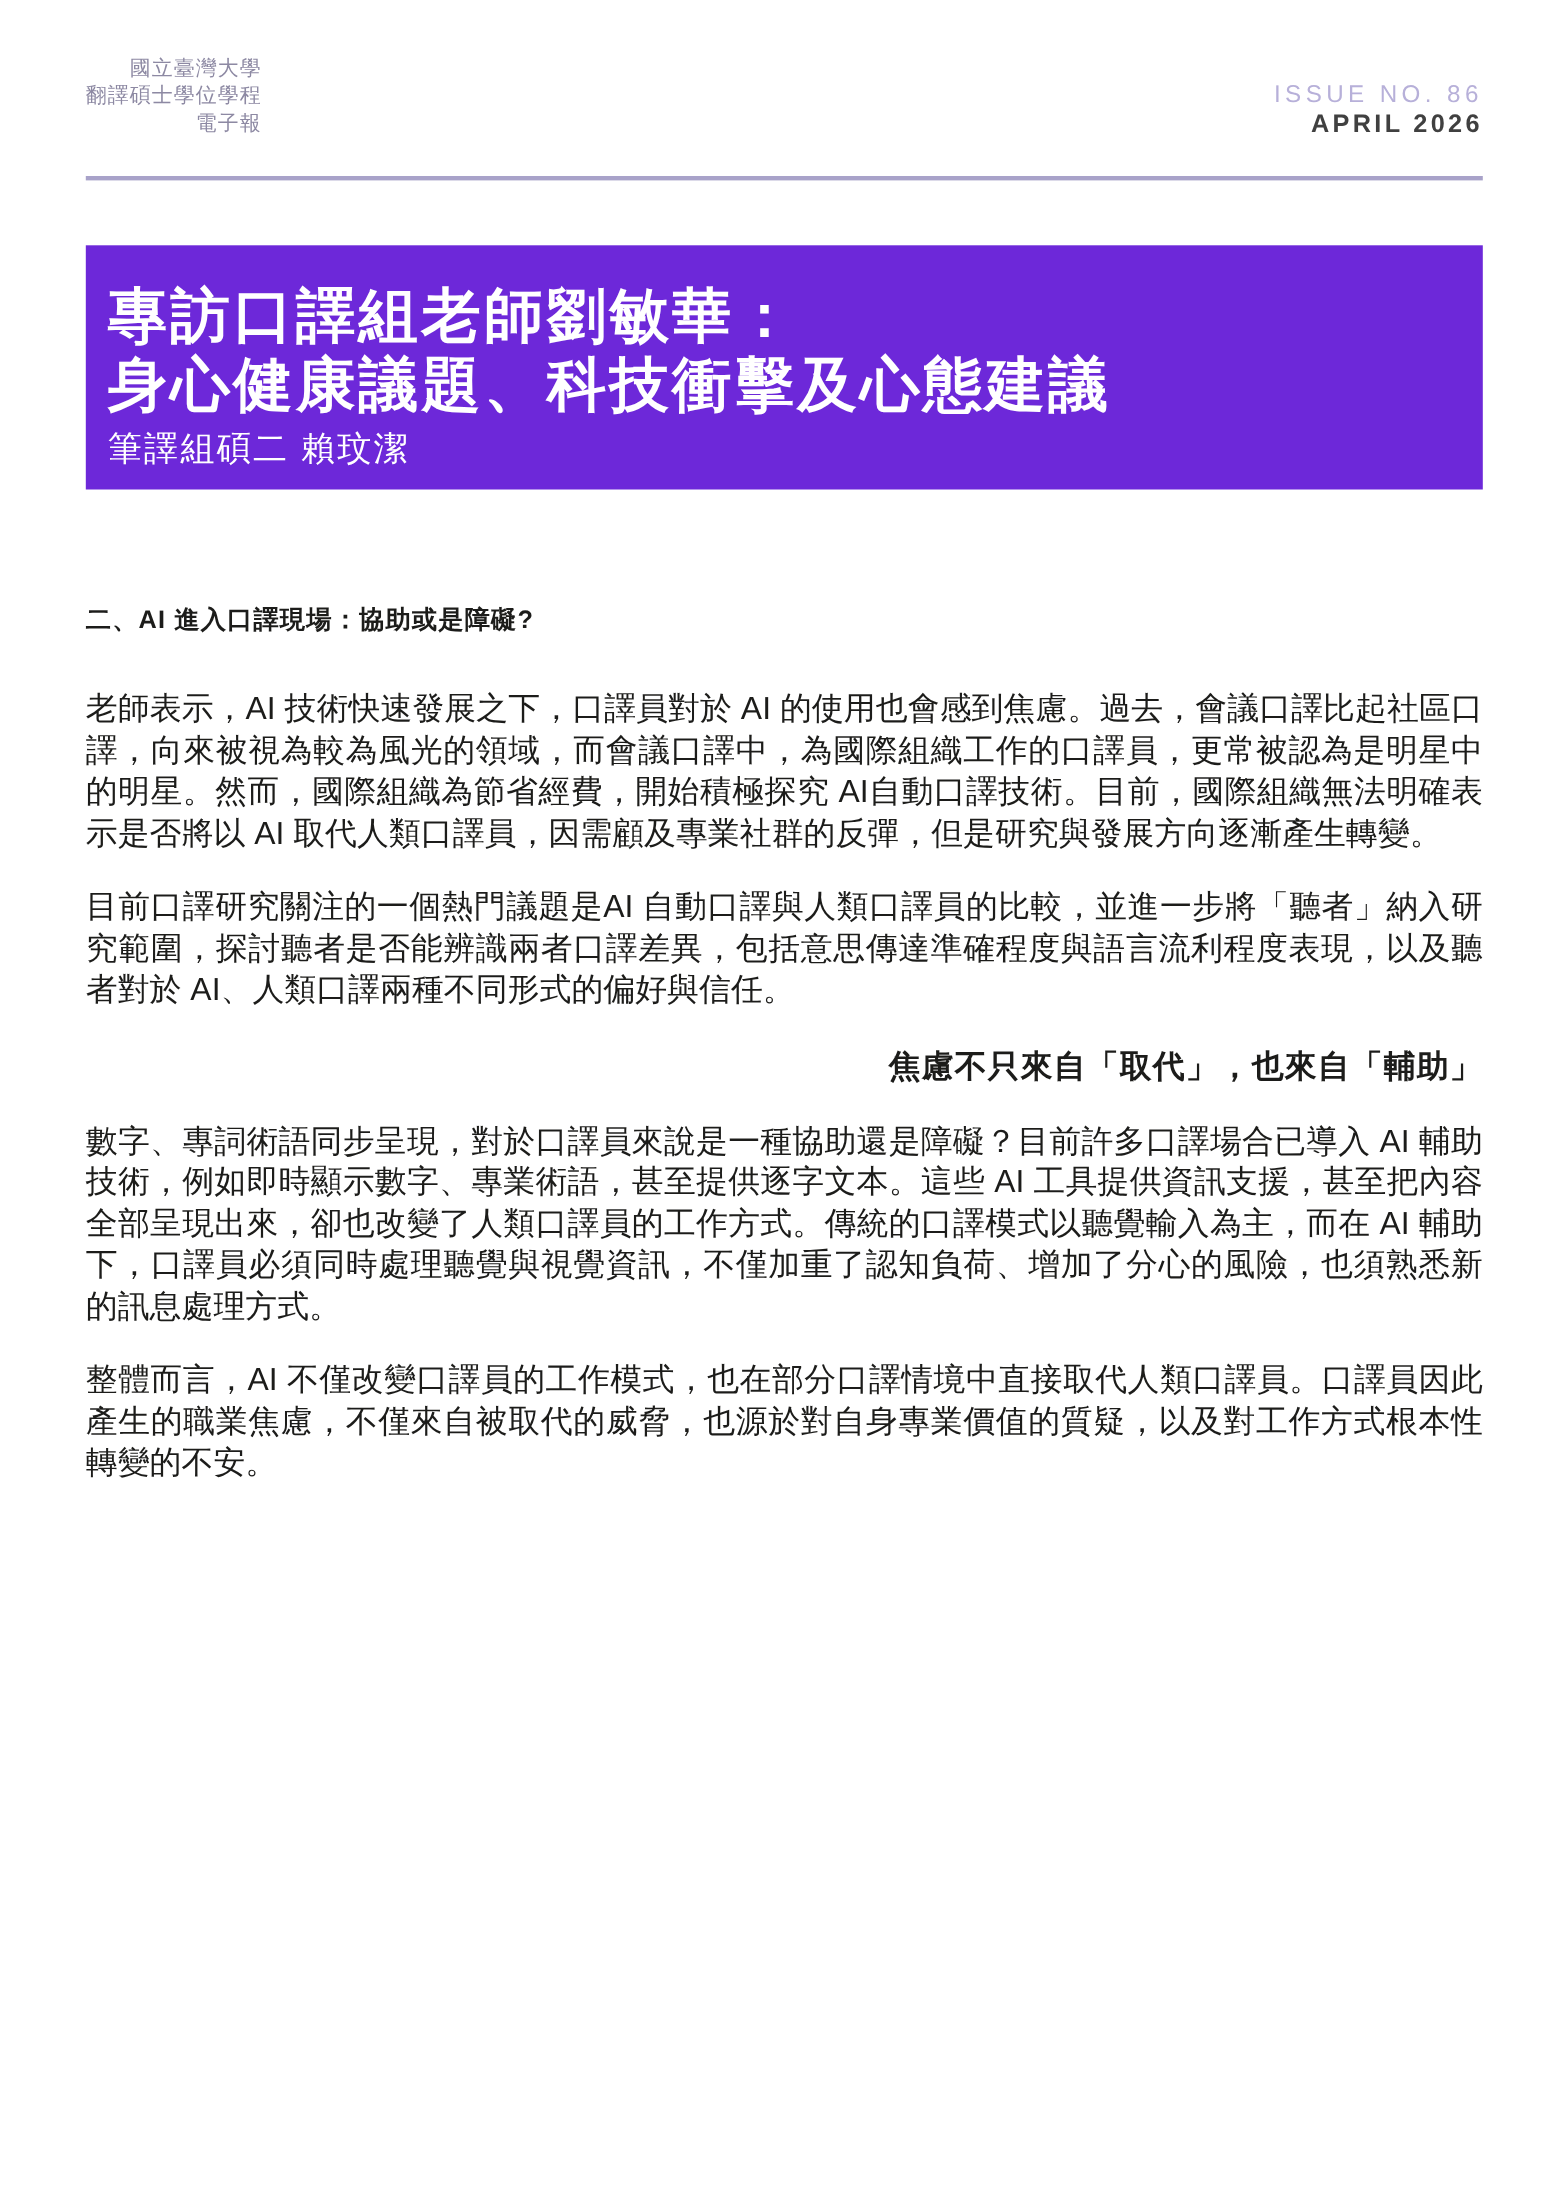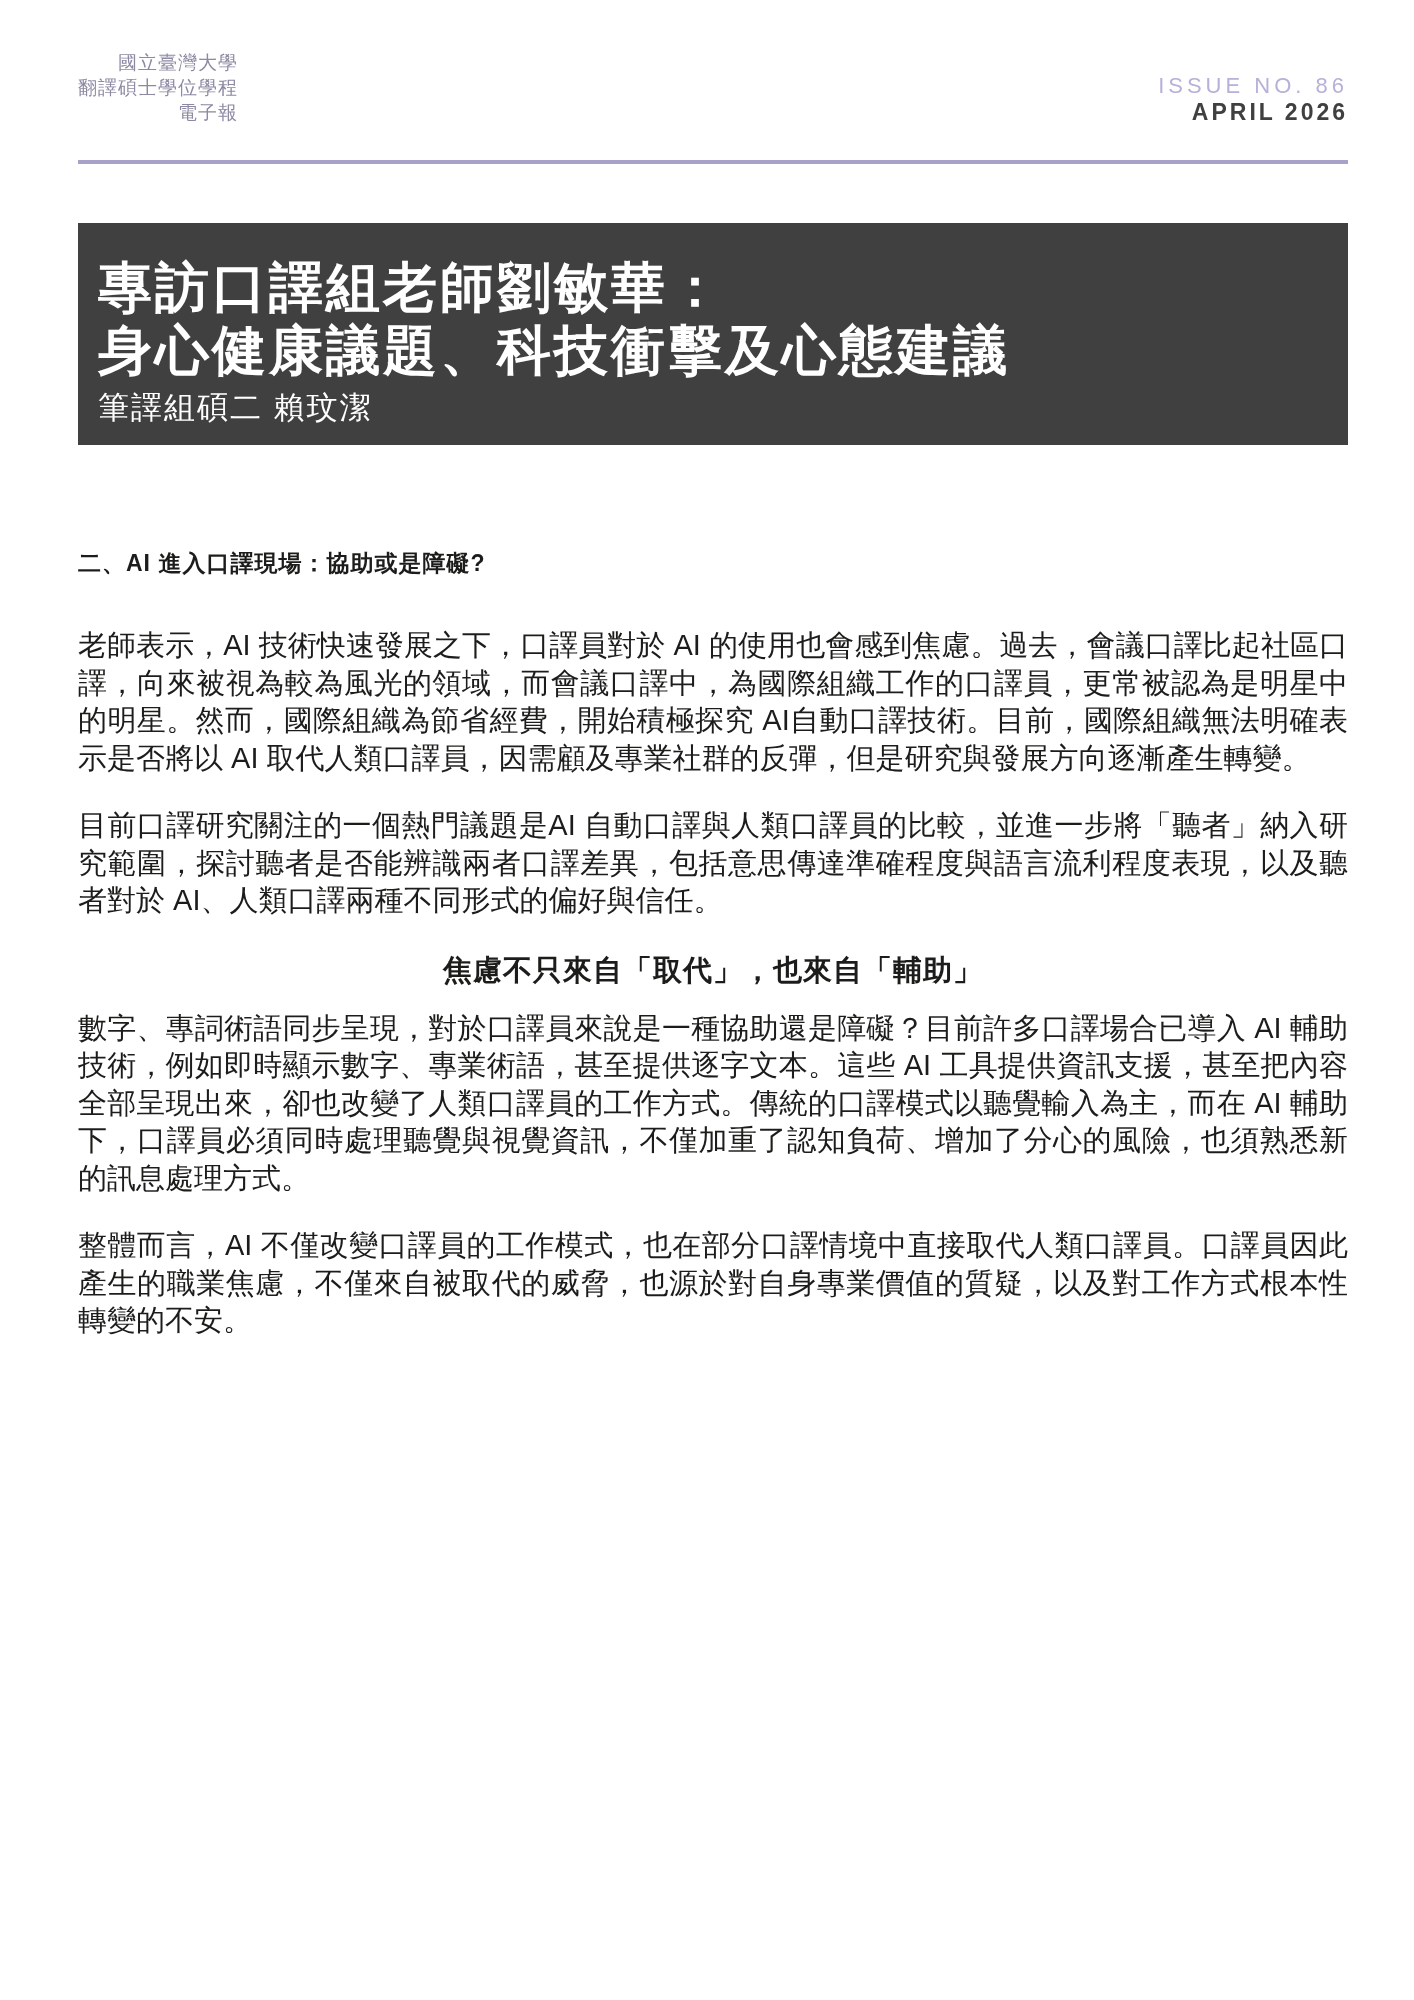--- a/index.html
+++ b/index.html
@@ -34,21 +34,21 @@
 
   
   .top-rule{
     position:absolute;top:160px;left:78px;right:66px;height:4px;
     background:#a8a2c9;
   }
 
   
   .banner{
     position:absolute;top:223px;left:78px;right:66px;
-    background:#404040;color:#ffffff;
+    background:#6d28d9;color:#ffffff;
     padding:33px 30px 18px 20px;box-sizing:border-box;
   }
   .banner-title{
     font-weight:bold;font-size:54px;line-height:63px;letter-spacing:3px;
   }
   .banner-byline{
     margin-top:7px;font-size:31px;line-height:38px;letter-spacing:2px;
   }
 
   
@@ -56,22 +56,22 @@
     position:absolute;top:543px;left:78px;right:66px;
     color:#1c1c1a;font-size:29px;line-height:37.5px;
     text-align:justify;
   }
   .article p{margin:0 0 30px 0;}
   .sec-heading{
     font-weight:bold;font-size:23px;line-height:40px;margin:0 0 44px 0;
     text-align:left;letter-spacing:1px;
   }
   .sub-heading{
-    font-weight:bold;font-size:29px;line-height:40px;margin:28px 0 20px 0;
-    text-align:center;letter-spacing:1px;
+    font-weight:bold;font-size:29px;line-height:40px;margin:28px 0 30px 0;
+    text-align:right;letter-spacing:1px;
   }
 </style>
 </head>
 <body>
 
 <div class="page">
 
   <div class="header">
     <div class="logo-cluster">
       <div class="org-lines">

